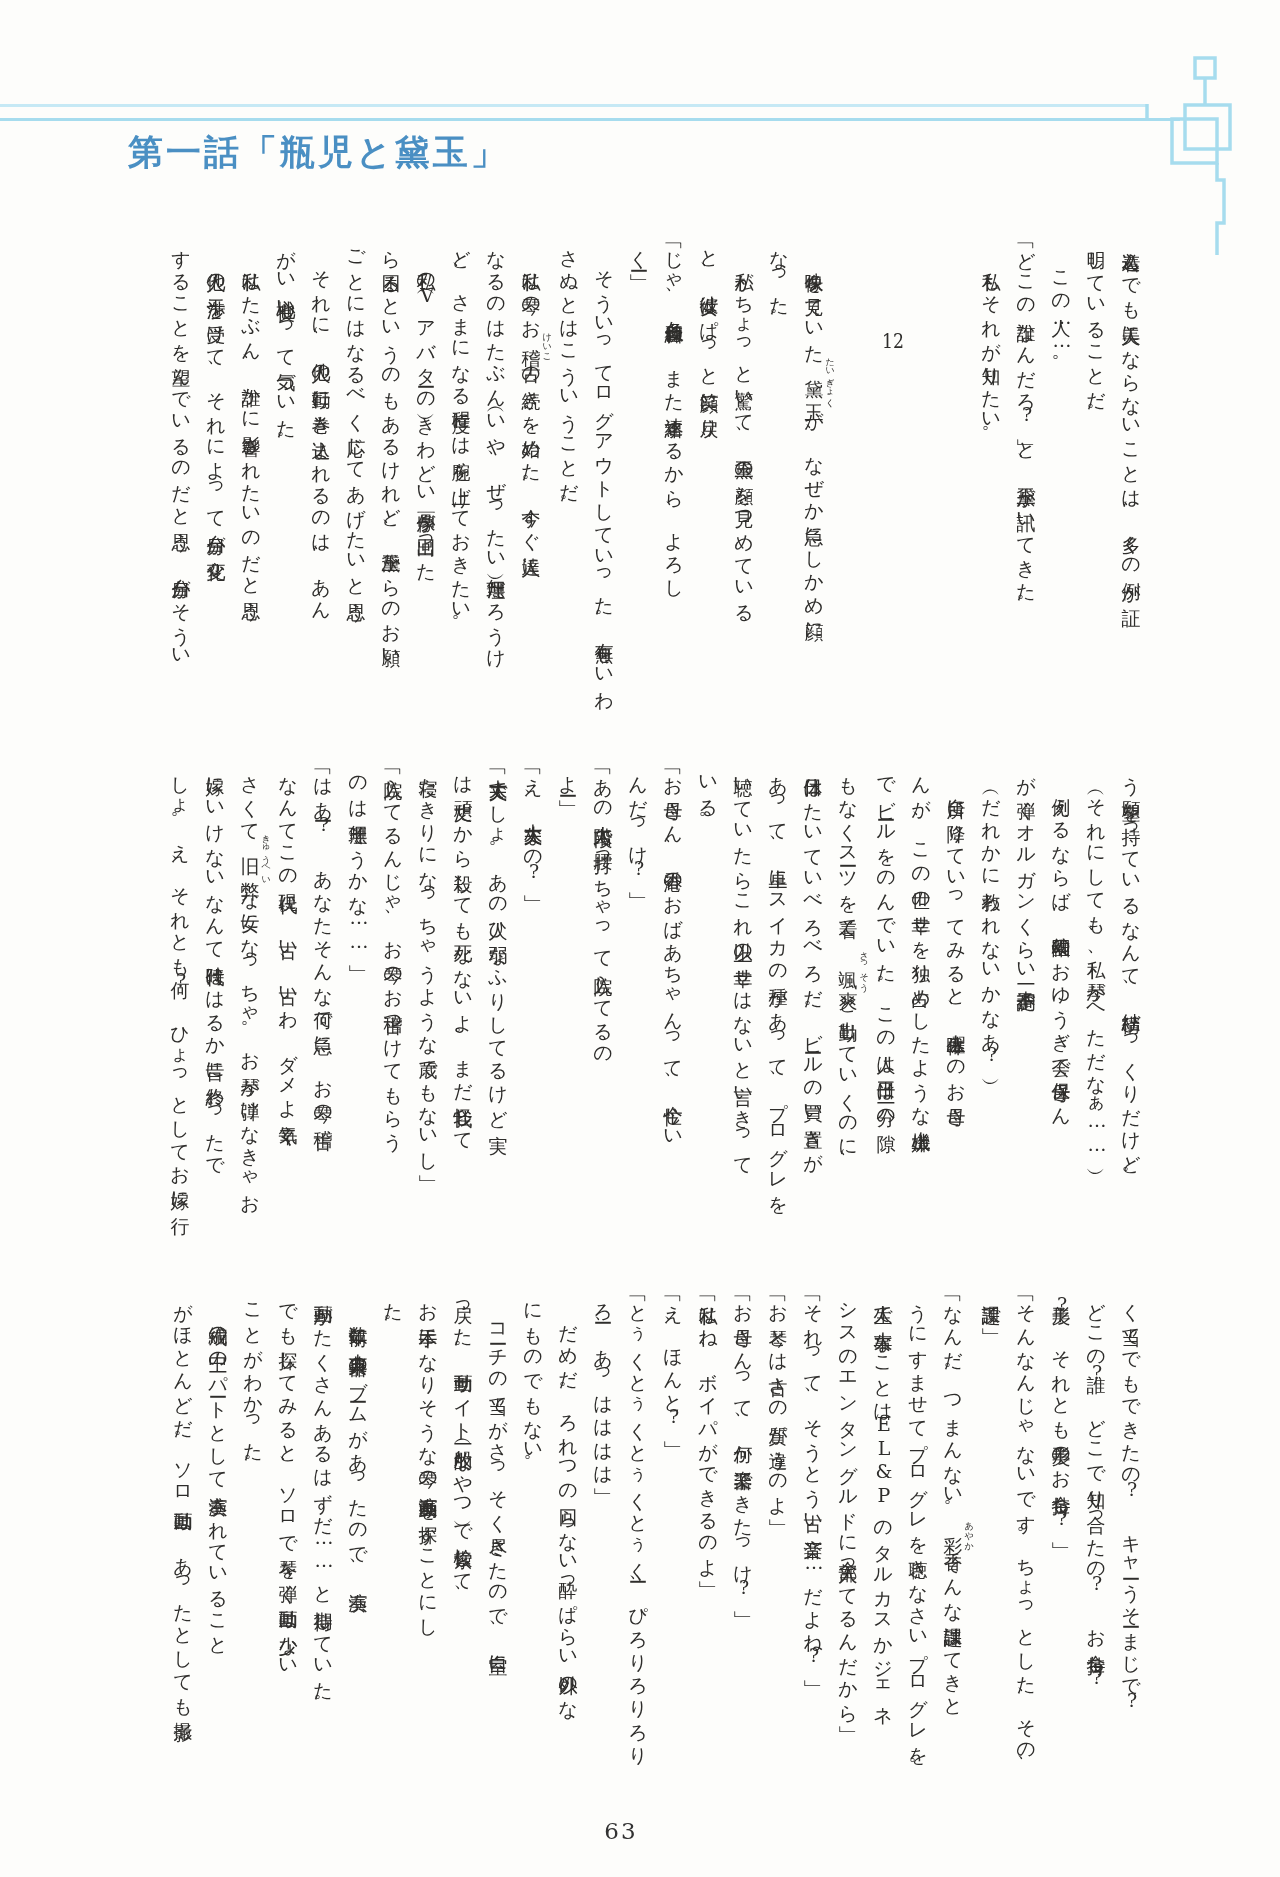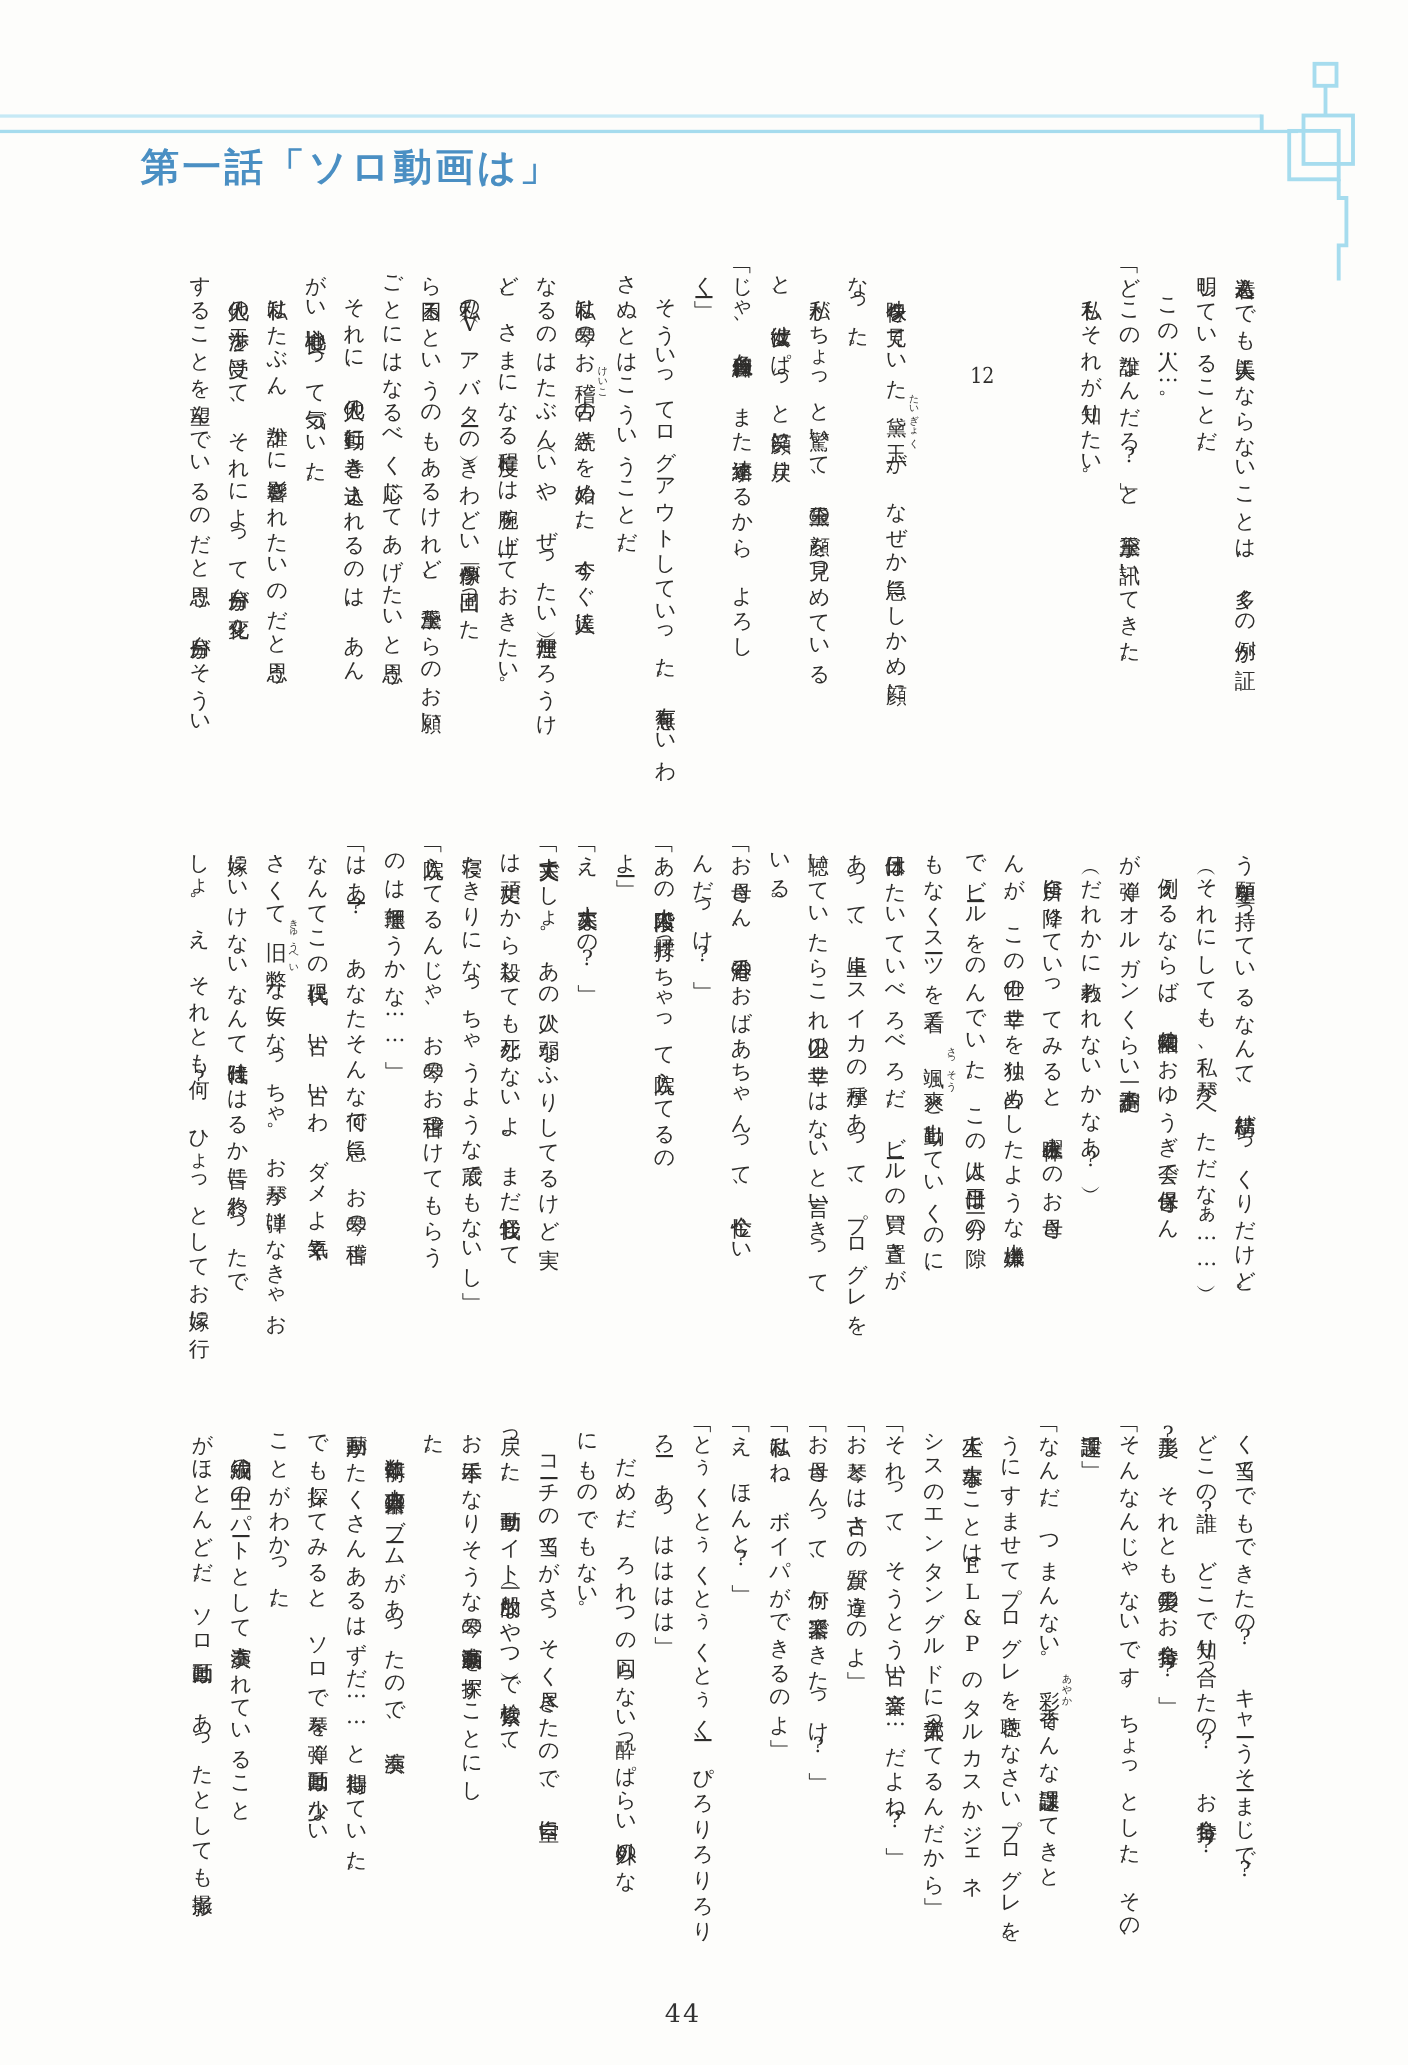--- a/index.html
+++ b/index.html
@@ -56,21 +56,21 @@
   <g fill="none" stroke="#a6dcee" stroke-width="3.5">
     <path d="M7,49 V66"></path>
     <rect x="55" y="3" width="20" height="20"></rect>
     <path d="M65,23 V50"></path>
     <rect x="45" y="50" width="45" height="44"></rect>
     <rect x="32" y="64" width="45" height="44"></rect>
     <path d="M77,108 V125 H84 V168 H77 V200"></path>
   </g>
 </svg>
 
-<h1 class="page-title">第一話「ソロ動画は」</h1>
+<h1 class="page-title">第一話「瓶児と黛玉」</h1>
 
 <div class="tier tier-1">
     <div class="col">着込んでも美人にならないことは、多くの例が証</div>
     <div class="col">明していることだ。</div>
     <div class="col">　この人……。</div>
     <div class="col">「どこの誰なんだろ?」と、黛玉が訊いてきた。</div>
     <div class="col">　私もそれが知りたい。</div>
     <div class="col section-col"><span class="tcy">12</span></div>
     <div class="col">　映像を見ていた<ruby>黛玉<rt>たいぎょく</rt></ruby>が、なぜか急にしかめ顔に</div>
     <div class="col">なった。</div>
@@ -146,13 +146,13 @@
     <div class="col">お手本になりそうな琴の演奏動画を探すことにし</div>
     <div class="col">た。</div>
     <div class="col">　数年前に古典楽器のブームがあったので、演奏</div>
     <div class="col">動画がたくさんあるはずだ……と期待していた。</div>
     <div class="col">でも探してみると、ソロで琴を弾く動画は少ない</div>
     <div class="col">ことがわかった。</div>
     <div class="col">　編成の中の一パートとして演奏されていること</div>
     <div class="col">がほとんどだ。ソロ動画は、あったとしても撮影</div>
   </div>
 
-<div class="page-number">44</div>
+<div class="page-number">63</div>
 
 </body></html>

